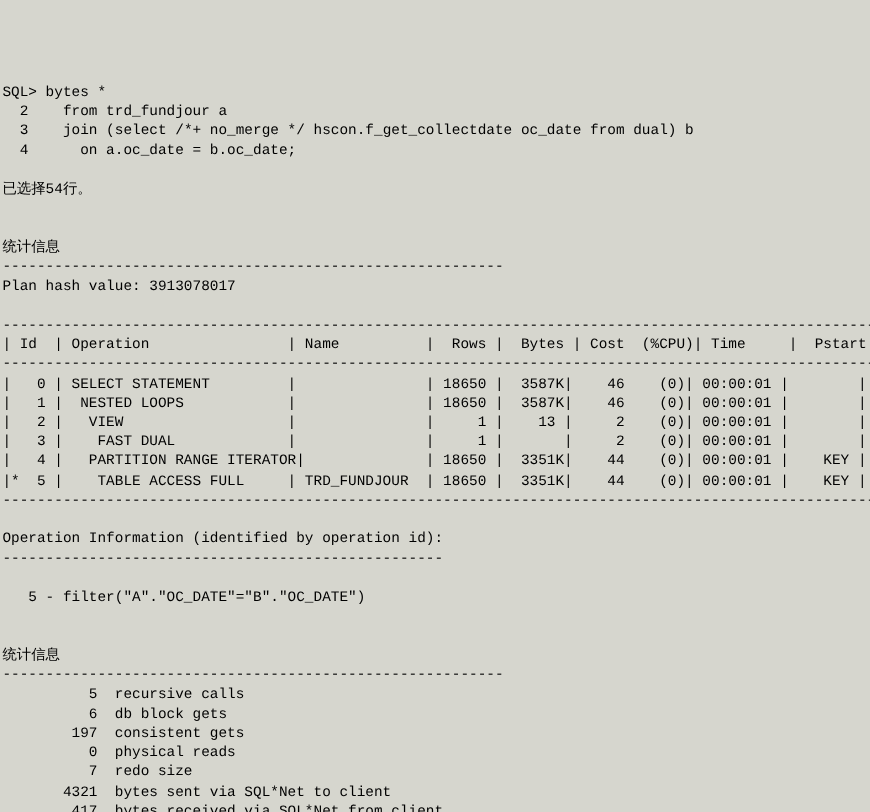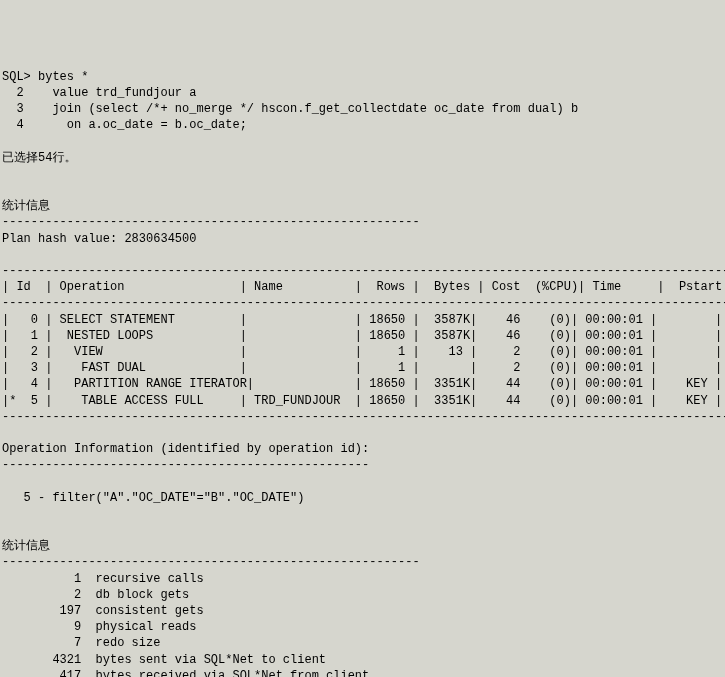--- a/index.html
+++ b/index.html
@@ -16,54 +16,54 @@
     padding: 4px 0 8px 2px;
     width: 725px;
     overflow: hidden;
   }
 </style>
 </head>
 <body>
 
 
 <div class="page"><span>SQL&gt;</span> <span>bytes *</span>
-<span>  2</span><span>    value trd_fundjour a</span>
+<span>  2</span><span>    from trd_fundjour a</span>
 <span>  3</span><span>    join (select /*+ no_merge */ hscon.f_get_collectdate oc_date from dual) b</span>
 <span>  4</span><span>      on a.oc_date = b.oc_date;</span>
 
 <span>已选择54行。</span>
 
 
 <span>统计信息</span>
 <span>----------------------------------------------------------</span>
-<span>Plan hash value: 2830634500</span>
+<span>Plan hash value: 3913078017</span>
 
 <span>------------------------------------------------------------------------------------------------------------------</span>
 <span>| Id  | Operation                | Name          |  Rows |  Bytes | Cost  (%CPU)| Time     |  Pstart|  Pstop</span>
 <span>------------------------------------------------------------------------------------------------------------------</span>
 <span>|   0 | SELECT STATEMENT         |               | 18650 |  3587K|    46    (0)| 00:00:01 |        |       |</span>
 <span>|   1 |  NESTED LOOPS            |               | 18650 |  3587K|    46    (0)| 00:00:01 |        |       |</span>
 <span>|   2 |   VIEW                   |               |     1 |    13 |     2    (0)| 00:00:01 |        |       |</span>
 <span>|   3 |    FAST DUAL             |               |     1 |       |     2    (0)| 00:00:01 |        |       |</span>
 <span>|   4 |   PARTITION RANGE ITERATOR|              | 18650 |  3351K|    44    (0)| 00:00:01 |    KEY |    KEY</span>
 <span>|*  5 |    TABLE ACCESS FULL     | TRD_FUNDJOUR  | 18650 |  3351K|    44    (0)| 00:00:01 |    KEY |    KEY</span>
 <span>------------------------------------------------------------------------------------------------------------------</span>
 
 <span>Operation Information (identified by operation id):</span>
 <span>---------------------------------------------------</span>
 
 <span>   5 - filter("A"."OC_DATE"="B"."OC_DATE")</span>
 
 
 <span>统计信息</span>
 <span>----------------------------------------------------------</span>
-<span>          1  recursive calls</span>
-<span>          2  db block gets</span>
+<span>          5  recursive calls</span>
+<span>          6  db block gets</span>
 <span>        197  consistent gets</span>
-<span>          9  physical reads</span>
+<span>          0  physical reads</span>
 <span>          7  redo size</span>
 <span>       4321  bytes sent via SQL*Net to client</span>
 <span>        417  bytes received via SQL*Net from client</span>
 
 
 
 
 </div>
 
 

